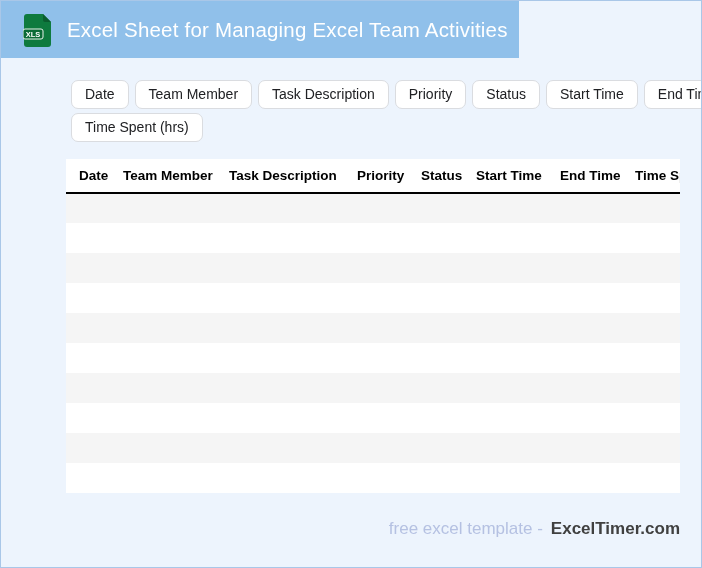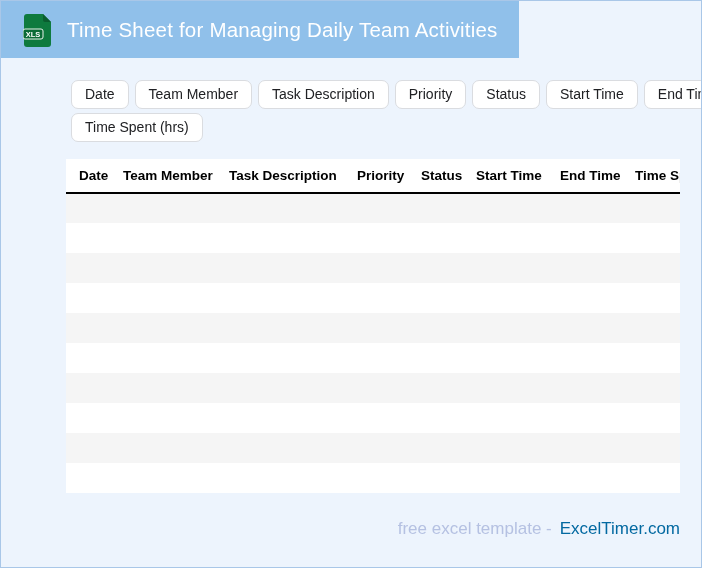--- a/index.html
+++ b/index.html
@@ -80,37 +80,37 @@
   table.sheet td{height:30px;padding:0;font-size:13px;}
   table.sheet tbody tr:nth-child(odd){background:#f5f5f5;}
   table.sheet tbody tr:nth-child(even){background:#ffffff;}
   
   .footer{
     position:absolute;top:518px;right:21px;
     display:flex;align-items:baseline;gap:8px;
     font-size:17px;
   }
   .footer-text{color:#b5c1e2;}
-  .footer-brand{color:#0369a1;font-weight:normal;cursor:pointer;text-decoration:none;}
+  .footer-brand{color:#404040;font-weight:bold;cursor:pointer;text-decoration:none;}
 </style>
 </head>
 <body>
 
 <div class="page">
 
   <div class="topbar">
     <span class="xls-icon">
       <svg width="30" height="36" viewBox="0 0 30 36" xmlns="http://www.w3.org/2000/svg">
         <path d="M4 2 h16 l8 8 v22 a3 3 0 0 1 -3 3 H4 a3 3 0 0 1 -3 -3 V5 a3 3 0 0 1 3 -3 z" fill="#0e7a3e"></path>
         <path d="M20 2 l8 8 h-6 a2 2 0 0 1 -2 -2 z" fill="#0a5c2f"></path>
         <rect x="0" y="17" width="20" height="10" rx="2" fill="#0b6b36" stroke="#e8f2ea" stroke-width="1"></rect>
         <text x="10" y="24.8" text-anchor="middle" font-family="Liberation Sans, sans-serif" font-size="7.5" font-weight="bold" fill="#ffffff">XLS</text>
       </svg>
     </span>
-    <span class="title">Time Sheet for Managing Daily Team Activities</span>
+    <span class="title">Excel Sheet for Managing Excel Team Activities</span>
   </div>
 
   <div class="chips">
     <div class="chip-row">
       <span class="chip">Date</span>
       <span class="chip">Team Member</span>
       <span class="chip">Task Description</span>
       <span class="chip">Priority</span>
       <span class="chip">Status</span>
       <span class="chip">Start Time</span>

